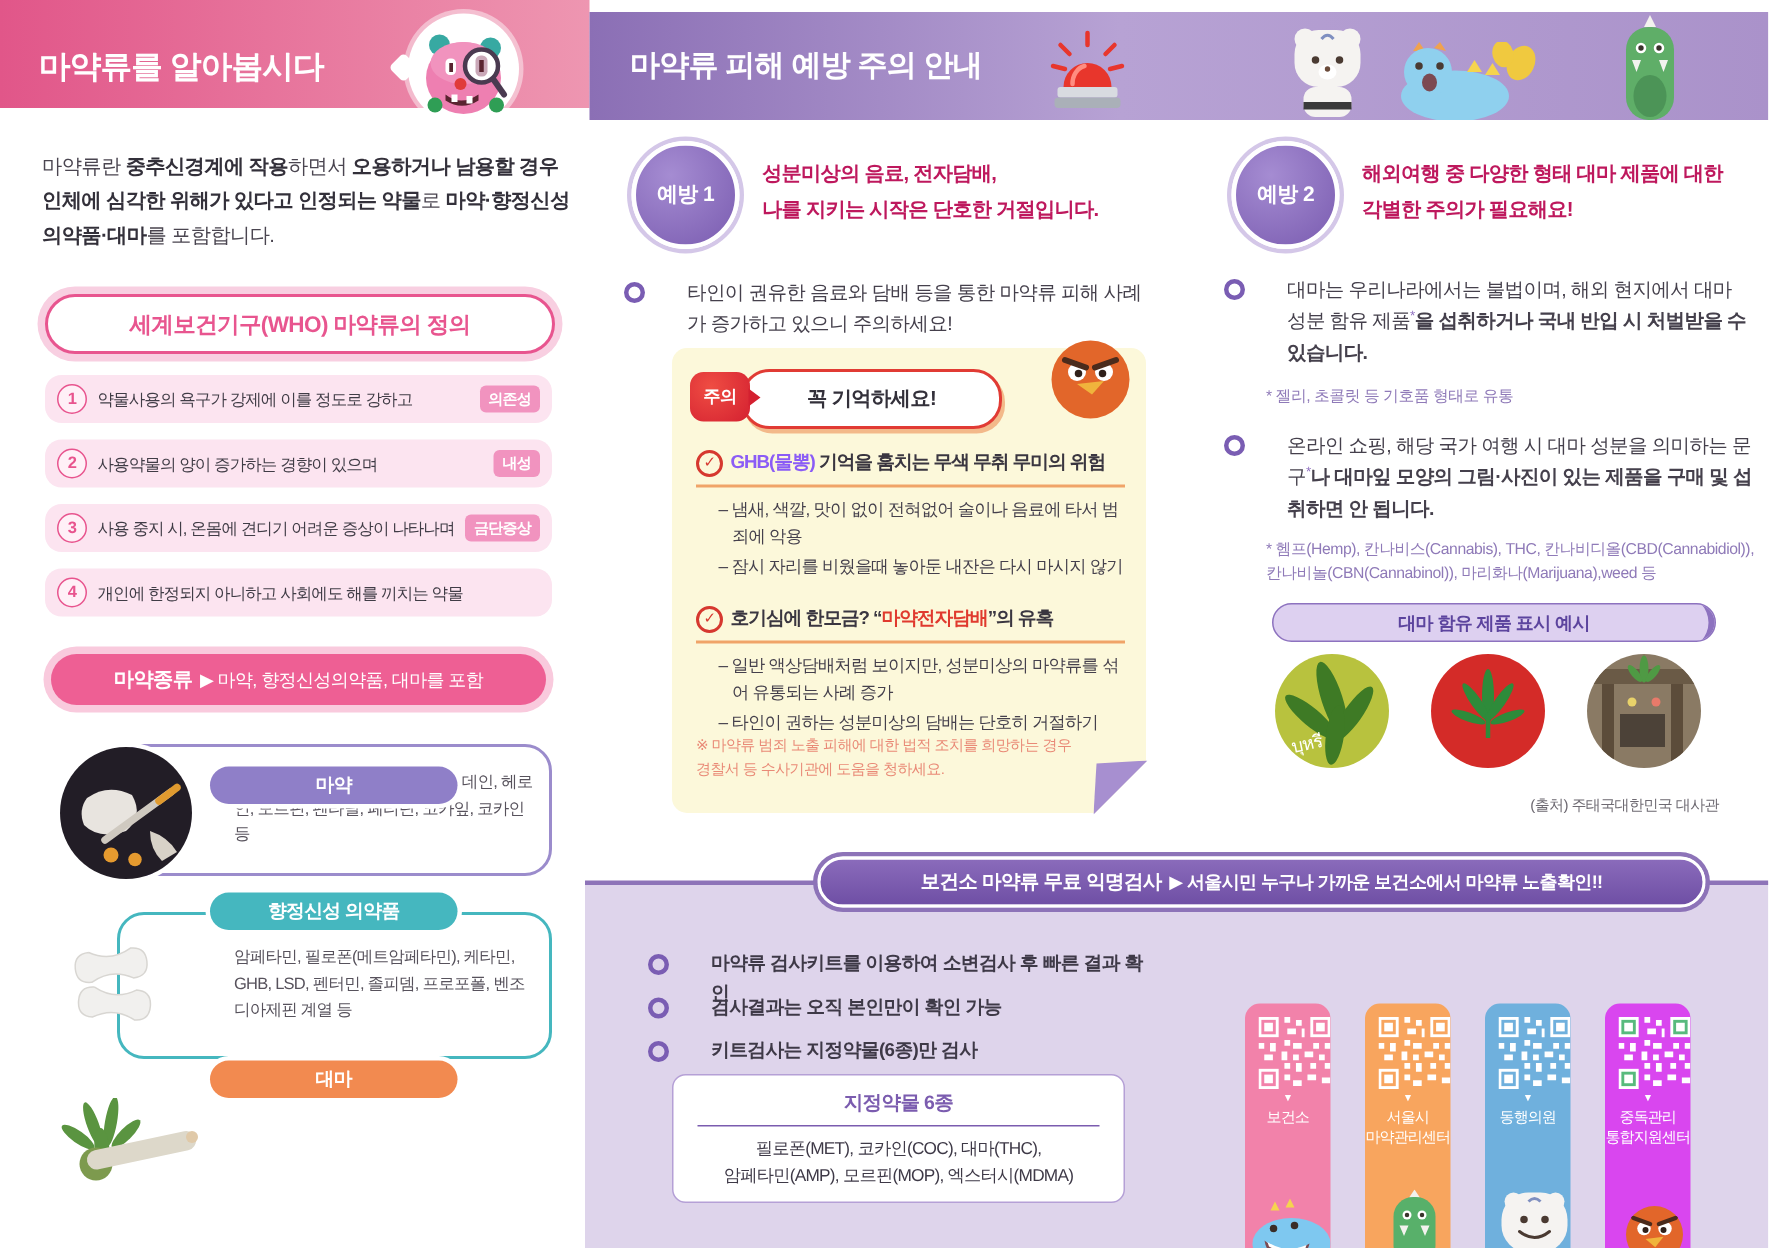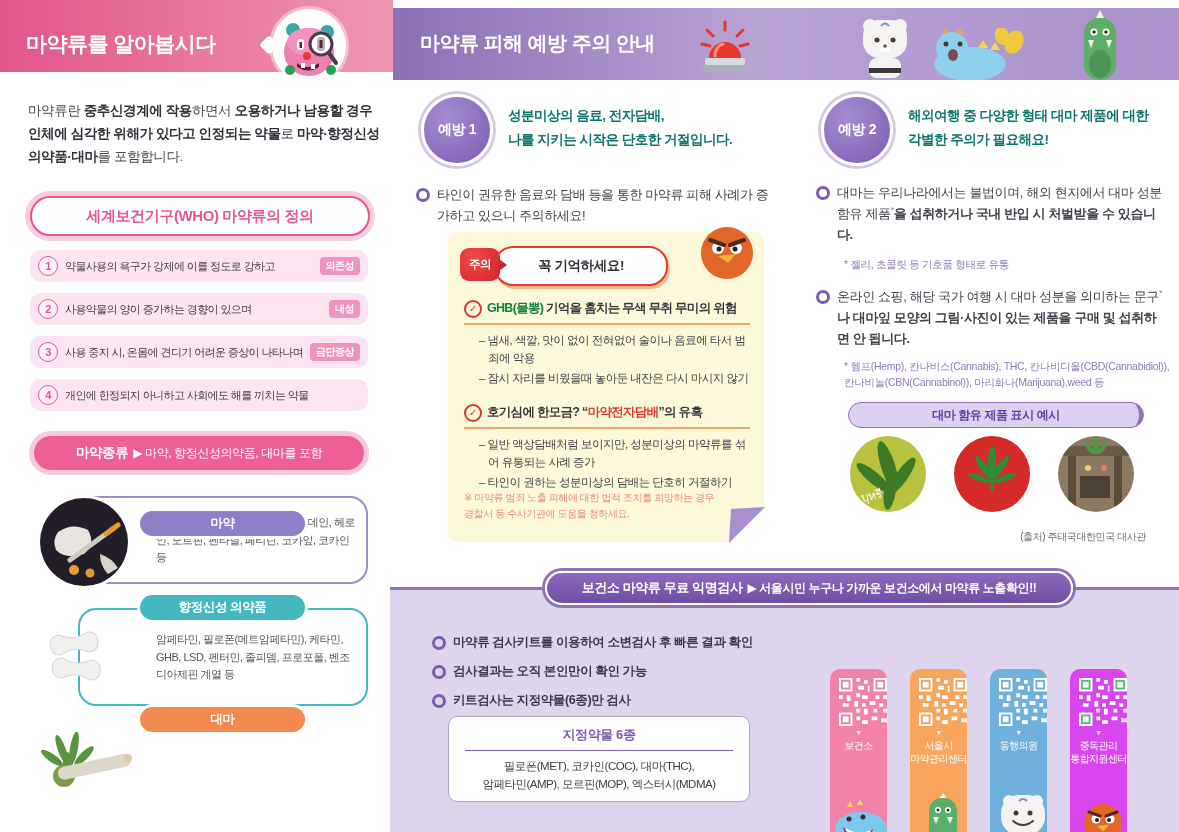--- a/index.html
+++ b/index.html
@@ -49,22 +49,22 @@
   .card3{left:78px;top:720px;height:82px;border:2px solid #f28a50;}
   .pill1{top:483px;background:#8f7fc8;margin-top:28px;}
   .pill2{top:595px;background:#45b7bf;}
   .pill3{top:707px;background:#f28a50;}
   .imgcirc{border-radius:50%;overflow:hidden;}
 
   
   .p-circle{width:72px;height:72px;border-radius:50%;border:3px solid #fff;box-shadow:0 0 0 3px #d4c7e8;
      background:radial-gradient(circle at 35% 30%,#a58cd2,#7a5cb0);display:flex;align-items:center;justify-content:center;
      color:#fff;font-weight:800;font-size:14px;box-sizing:border-box;}
-  .p-head{font-size:13.5px;font-weight:800;line-height:1.8;color:#0f766e;letter-spacing:-0.5px;}
-  .bullet{display:flex;}
+  .p-head{font-size:13.5px;font-weight:800;line-height:1.8;color:#be185d;letter-spacing:-0.5px;}
+  .bullet{display:flex;gap:21px;}
   .bullet .o{flex:none;width:8px;height:8px;border:3px solid #7a5db3;border-radius:50%;margin:4px 7px 0 0;}
   .bullet .bt{font-size:13px;line-height:1.62;color:#45404c;}
 
   .note{left:448px;top:232px;width:316px;height:310px;background:#fcf8da;border-radius:10px;}
   .note-badge{left:12px;top:16px;width:40px;height:33px;background:radial-gradient(circle at 35% 30%,#ef4d43,#d42030);
      border-radius:9px;color:#fff;font-weight:800;font-size:11.5px;display:flex;align-items:center;justify-content:center;z-index:3;}
   .note-badge:after{content:"";position:absolute;right:-7px;top:11px;border-left:8px solid #d42030;
      border-top:6px solid transparent;border-bottom:6px solid transparent;}
   .note-pill{left:46px;top:14px;width:170px;height:36px;background:#fff;border:2.5px solid #e13b34;border-radius:19px;
      display:flex;align-items:center;justify-content:center;font-size:13.5px;font-weight:800;color:#33303a;
@@ -81,21 +81,21 @@
   .fn{font-size:10.5px;color:#8f7ab8;letter-spacing:-0.3px;line-height:1.55;}
   .ex-pill{left:848px;top:402px;width:296px;height:26px;background:#ddd0f0;border:1.5px solid #8d72bf;border-radius:14px;
      display:flex;align-items:center;justify-content:center;font-size:12px;font-weight:800;color:#5c449e;
      box-shadow:inset -10px 0 0 -6px #8d72bf;box-sizing:border-box;}
   .excirc{top:436px;width:76px;height:76px;border-radius:50%;overflow:hidden;}
   .ex-src{left:1000px;top:530px;width:146px;text-align:right;font-size:10px;color:#6e6a72;}
 
   
   .bottom-bg{left:390px;top:588px;width:789px;height:244px;background:#ded4eb;}
   .b-line{left:390px;top:587px;width:789px;height:3px;background:#8d73b8;}
-  .b-banner{left:545px;top:571px;width:528px;height:34px;background:linear-gradient(180deg,#8a6bbb,#6f4fa5);
+  .b-banner{left:545px;top:571px;width:592px;height:34px;background:linear-gradient(180deg,#8a6bbb,#6f4fa5);
      border:2px solid #fff;border-radius:19px;box-shadow:0 0 0 3px #8d73b8;display:flex;align-items:center;justify-content:center;
      color:#fff;white-space:nowrap;box-sizing:border-box;}
   .b-banner .bb{font-size:13px;font-weight:800;margin-right:5px;}
   .b-banner .br{font-size:12px;font-weight:bold;}
   .b-bullet .bt{font-size:12.5px;font-weight:700;color:#3e3947;}
   .drug-box{left:448px;top:716px;width:302px;height:86px;background:#fff;border:1.5px solid #b5a0d6;border-radius:9px;box-sizing:border-box;}
   .drug-box .dbt{margin-top:9px;text-align:center;font-size:13px;font-weight:800;color:#7b5caf;}
   .drug-box .dbl{margin:6px 16px;height:0;border-top:1.5px solid #7b5caf;}
   .drug-box .dbb{text-align:center;font-size:11.5px;line-height:1.6;color:#3e3947;letter-spacing:-0.5px;}
 
@@ -283,21 +283,21 @@
       <circle cx="23" cy="29" r="2.5" fill="#30201a"></circle>
         <circle cx="39" cy="29" r="2.5" fill="#30201a"></circle>
       <line x1="14" y1="20" x2="28" y2="25" stroke="#4a2b1c" stroke-width="4" stroke-linecap="round"></line>
       <line x1="48" y1="20" x2="34" y2="25" stroke="#4a2b1c" stroke-width="4" stroke-linecap="round"></line>
       <path d="M22,36 l18,-2 l-8,9 z" fill="#f0b43c"></path>
     </svg>
 
     <div class="abs" style="left:16px;top:68px;width:286px">
       <div class="chkrow">
         <span class="chk">✓</span>
-        <span class="ct"><span style="color: #15803d;">GHB(물뽕)</span><span> 기억을 훔치는 무색 무취 무미의 위험</span></span>
+        <span class="ct"><span style="color: #8b5cf6;">GHB(물뽕)</span><span> 기억을 훔치는 무색 무취 무미의 위험</span></span>
       </div>
       <div class="dash">– 냄새, 색깔, 맛이 없이 전혀없어 술이나 음료에 타서 범죄에 악용</div>
       <div class="dash">– 잠시 자리를 비웠을때 놓아둔 내잔은 다시 마시지 않기</div>
     </div>
 
     <div class="abs" style="left:16px;top:172px;width:286px">
       <div class="chkrow">
         <span class="chk">✓</span>
         <span class="ct"><span>호기심에 한모금? “</span><span style="color: rgb(224, 58, 46);">마약전자담배</span><span>”의 유혹</span></span>
       </div>

